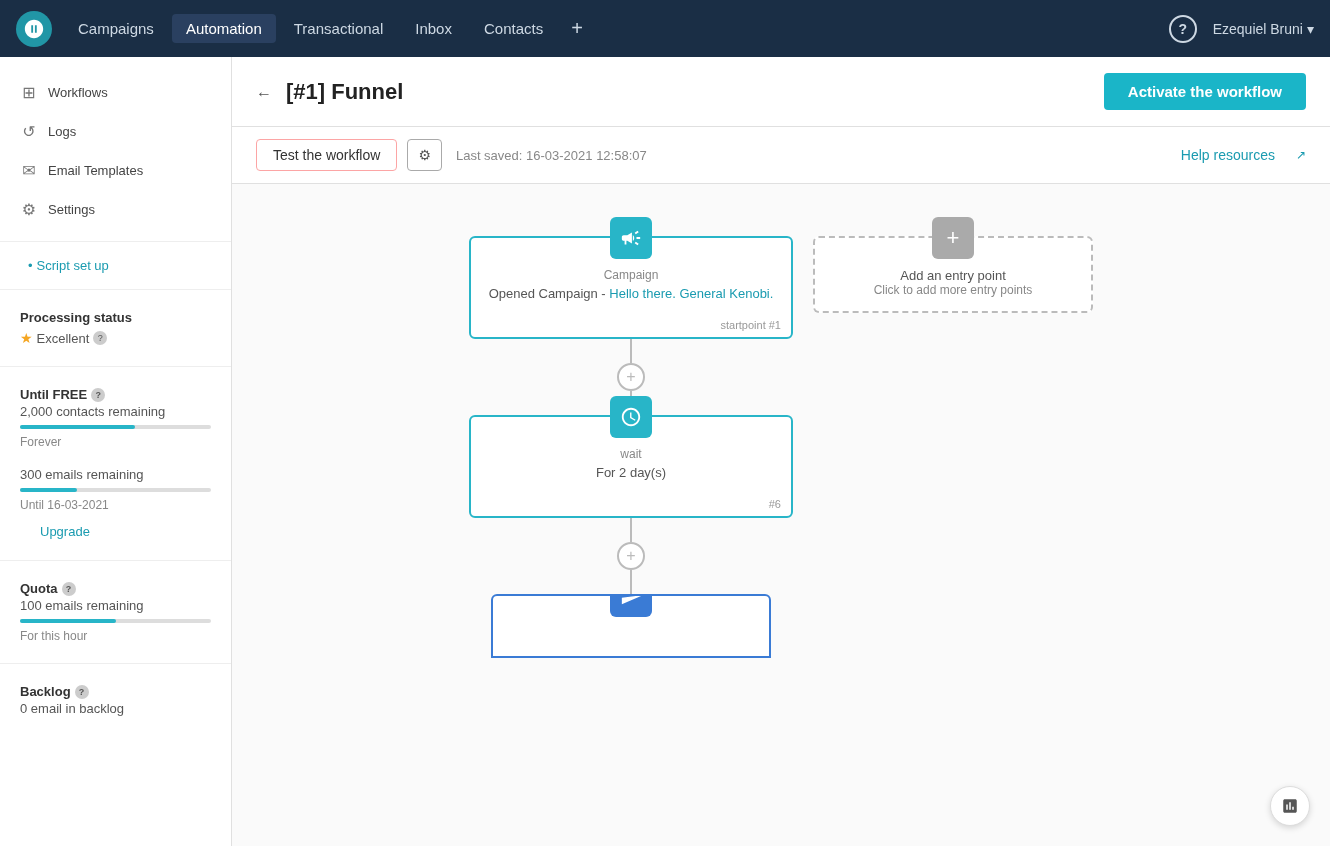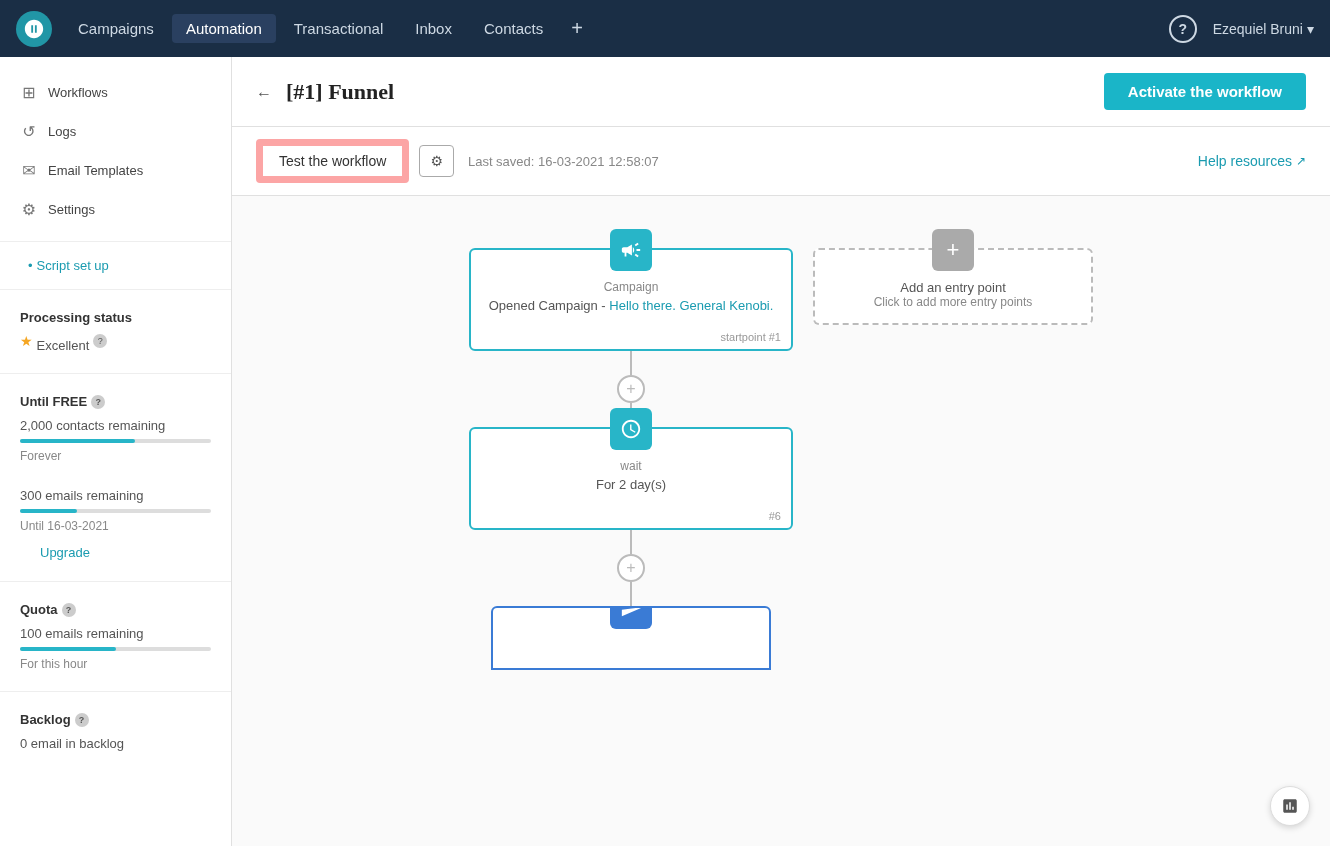--- a/index.html
+++ b/index.html
@@ -104,21 +104,21 @@
       padding: 4px 20px 4px 28px;
       font-size: 13px;
       color: #1a9bb0;
       cursor: pointer;
       display: flex; align-items: center; gap: 4px;
     }
     .sidebar-divider { height: 1px; background: #eee; margin: 12px 0; }
     .sidebar-label { font-size: 13px; color: #444; }
     .sidebar-info { padding: 8px 20px; }
     .sidebar-info-title { font-size: 13px; font-weight: 600; color: #333; display: flex; align-items: center; gap: 4px; }
-    .sidebar-info-value { font-size: 13px; color: #555; margin-top: 9px; }
+    .sidebar-info-value { font-size: 13px; color: #555; margin-top: 2px; }
     .sidebar-info-sub { font-size: 12px; color: #888; margin-top: 2px; }
     .progress-bar-bg { height: 4px; background: #ddd; border-radius: 2px; margin: 6px 0; }
     .progress-bar-fill { height: 4px; background: #28b5c8; border-radius: 2px; }
     .upgrade-link { color: #1a9bb0; font-size: 13px; cursor: pointer; padding: 0 20px; }
     .badge-question { display: inline-flex; align-items: center; justify-content: center; width: 14px; height: 14px; background: #ccc; border-radius: 50%; font-size: 9px; color: #555; cursor: pointer; }
     .star-icon { color: #f5a623; font-size: 14px; }
 
     
     .main {
       flex: 1;
@@ -128,42 +128,42 @@
       flex-direction: column;
     }
     .main-header {
       padding: 16px 24px;
       border-bottom: 1px solid #e0e0e0;
       display: flex;
       align-items: center;
       justify-content: space-between;
     }
     .breadcrumb-back { color: #555; font-size: 16px; margin-right: 8px; cursor: pointer; }
-    .page-title { font-size: 22px; font-weight: 700; color: #222; font-family: Liberation Serif, serif; }
+    .page-title { font-size: 22px; font-weight: 700; color: #222; }
     .activate-btn {
       background: #1ab5c8;
       color: #fff;
       border: none;
       padding: 10px 24px;
       border-radius: 4px;
       font-size: 15px;
       font-weight: 600;
       cursor: pointer;
     }
 
     .toolbar {
       padding: 12px 24px;
       border-bottom: 1px solid #e0e0e0;
       display: flex;
       align-items: center;
       gap: 10px;
     }
     .test-btn {
       background: #fff;
-      border: 7px solid #fca5a5;
+      border: 1px solid #fca5a5;
       padding: 7px 16px;
       border-radius: 4px;
       font-size: 14px;
       cursor: pointer;
       color: #333;
     }
     .settings-btn {
       background: #fff;
       border: 1px solid #aaa;
       padding: 7px 10px;
@@ -175,21 +175,21 @@
     .last-saved {
       font-size: 13px;
       color: #888;
       margin-left: 4px;
     }
     .help-resources {
       margin-left: auto;
       color: #1a9bb0;
       font-size: 14px;
       cursor: pointer;
-      display: flex; align-items: center; gap: 4px;
+      display: flex; align-items: center; gap: 21px;
     }
 
     
     .canvas {
       flex: 1;
       overflow: auto;
       padding: 20px;
       background: #fafafa;
       position: relative;
     }

